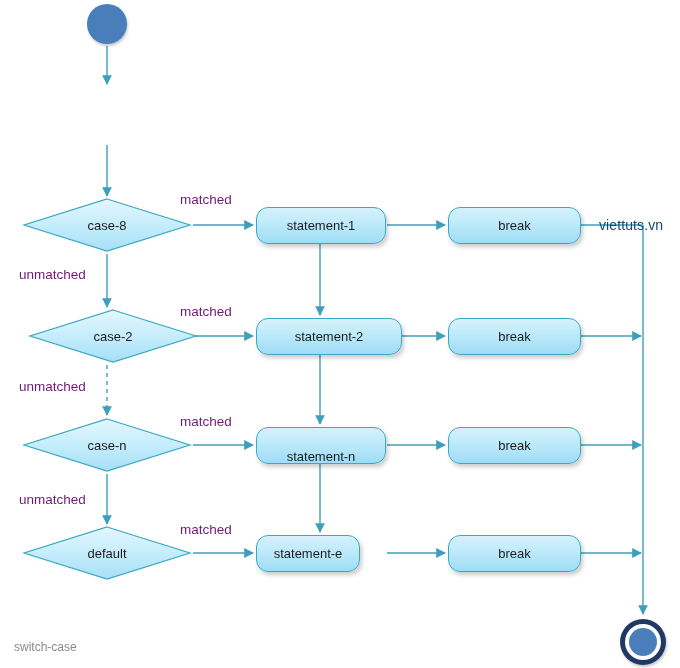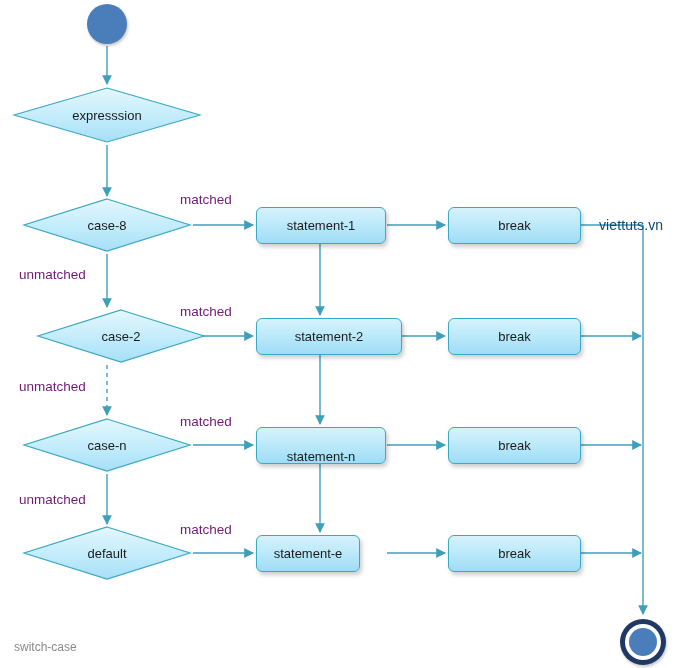--- a/index.html
+++ b/index.html
@@ -82,21 +82,21 @@
     position: relative;
     z-index: 2;
     font-size: 13px;
     color: #1b1b1b;
     line-height: 1;
     white-space: nowrap;
   }
 
   .procbox {
     border: 1px solid #3aa8c1;
-    border-radius: 6px;
+    border-radius: 12px;
     background: linear-gradient(180deg, #d6f2fb 0%, #bdeafa 45%, #9fdcf6 100%);
     display: flex;
     align-items: center;
     justify-content: center;
     box-shadow: 2px 3px 4px rgba(0,0,0,0.20);
   }
   .procbox .blabel {
     font-size: 13px;
     color: #1b1b1b;
     line-height: 1;
@@ -175,49 +175,36 @@
       <line x1="581" y1="225" x2="643" y2="225"></line>
     </g>
 
     <g stroke="#3f9fbb" stroke-width="1.4" fill="none" stroke-dasharray="4 4" marker-end="url(#arrow)">
       <line x1="107" y1="365" x2="107" y2="415"></line>
     </g>
   </svg>
 
   <div class="node start-circle" style="left:87px; top:4px;"></div>
 
-  <div class="node diamond" style="left:12px; top:86px; width:190px; height:58px;">
-    <svg width="190" height="58" viewBox="0 0 190 58">
-      <defs>
-        <linearGradient id="gd1" x1="0" y1="0" x2="0" y2="1">
-          <stop offset="0%" stop-color="#e4f7fd"></stop>
-          <stop offset="55%" stop-color="#c2ecfb"></stop>
-          <stop offset="100%" stop-color="#a6dff7"></stop>
-        </linearGradient>
-      </defs>
-      <polygon points="95,2 188,29 95,56 2,29" fill="url(#gd1)" stroke="#3aa8c1" stroke-width="1.2" style="filter:none"></polygon>
-    </svg>
-    <span class="dlabel">expresssion</span>
-  </div>
 
   <div class="node diamond" style="left:22px; top:197px; width:170px; height:56px;">
     <svg width="170" height="56" viewBox="0 0 170 56">
       <defs>
         <linearGradient id="gd2" x1="0" y1="0" x2="0" y2="1">
           <stop offset="0%" stop-color="#e4f7fd"></stop>
           <stop offset="55%" stop-color="#c2ecfb"></stop>
           <stop offset="100%" stop-color="#a6dff7"></stop>
         </linearGradient>
       </defs>
       <polygon points="85,2 168,28 85,54 2,28" fill="url(#gd2)" stroke="#3aa8c1" stroke-width="1.2"></polygon>
     </svg>
     <span class="dlabel">case-8</span>
   </div>
 
-  <div class="node diamond" style="left:36px; top:308px; width:170px; height:56px;">
+  <div class="node diamond" style="left:28px; top:308px; width:170px; height:56px;">
     <svg width="170" height="56" viewBox="0 0 170 56">
       <polygon points="85,2 168,28 85,54 2,28" fill="url(#gd2)" stroke="#3aa8c1" stroke-width="1.2"></polygon>
     </svg>
     <span class="dlabel">case-2</span>
   </div>
 
   <div class="node diamond" style="left:22px; top:417px; width:170px; height:56px;">
     <svg width="170" height="56" viewBox="0 0 170 56">
       <polygon points="85,2 168,28 85,54 2,28" fill="url(#gd2)" stroke="#3aa8c1" stroke-width="1.2"></polygon>
     </svg>

